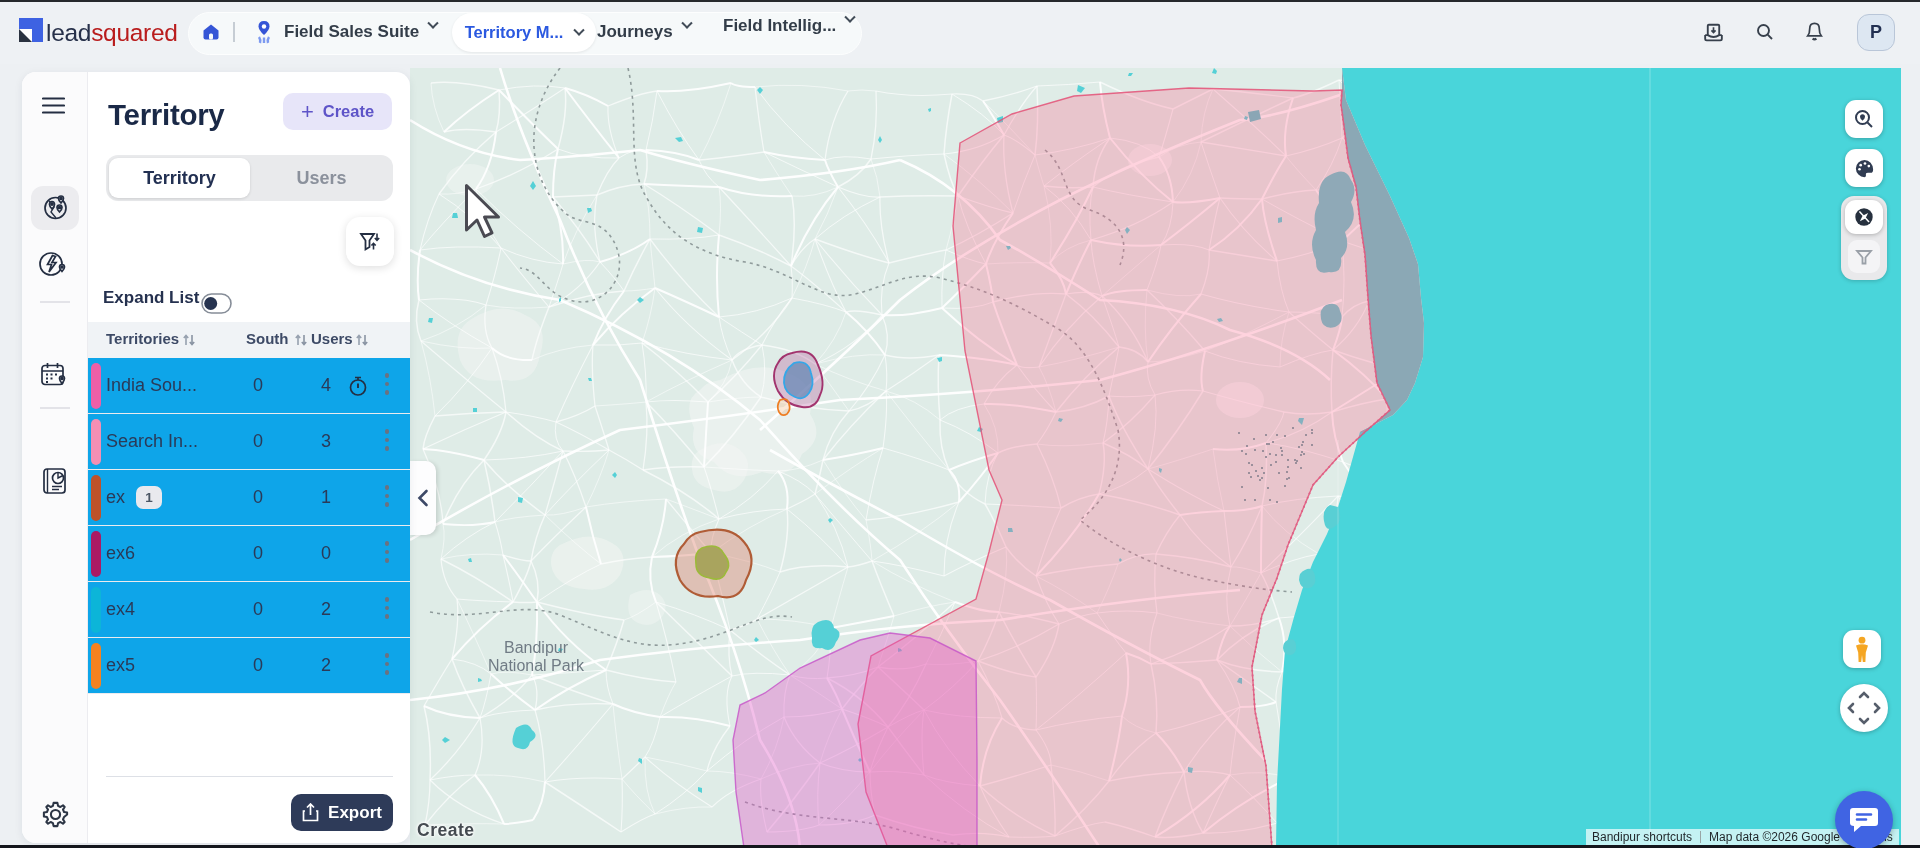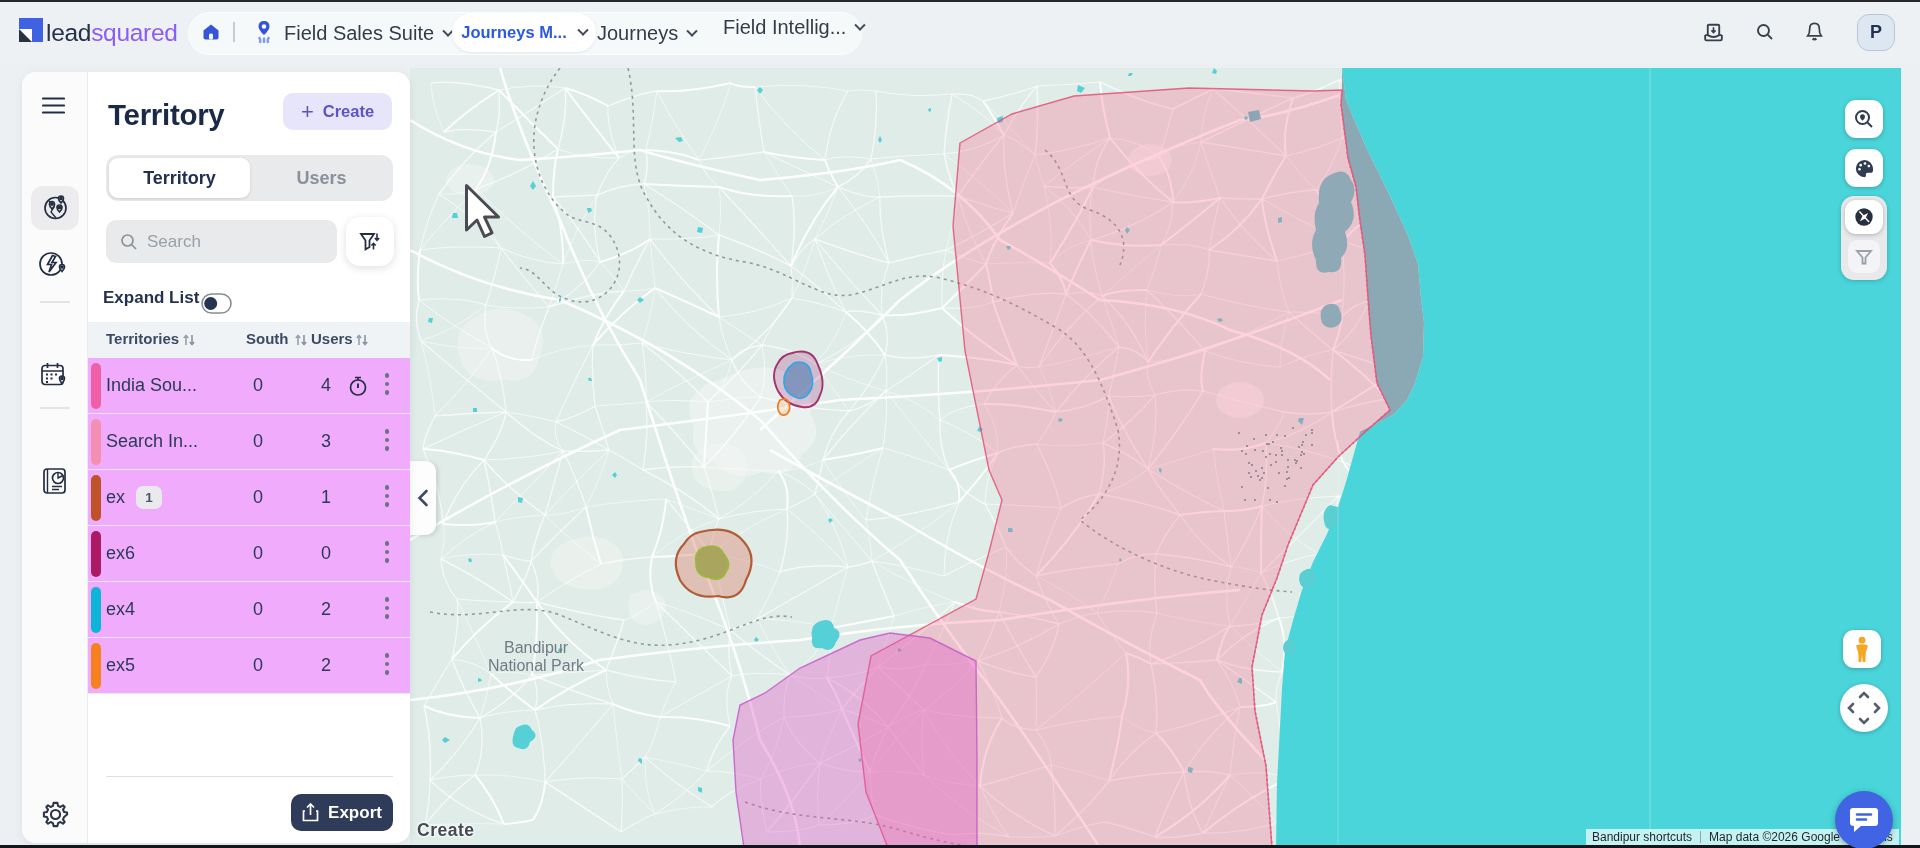--- a/index.html
+++ b/index.html
@@ -1,68 +1,68 @@
 <!DOCTYPE html>
 <html><head><meta charset="utf-8"><style>
 *{margin:0;padding:0;box-sizing:border-box}
 body{width:1920px;height:848px;background:#edf0f3;font-family:"Liberation Sans",sans-serif;overflow:hidden;position:relative}
 .abs{position:absolute}
 .topstrip{position:absolute;left:0;top:0;width:1920px;height:2px;background:#26282c}
 .botstrip{position:absolute;left:0;top:845px;width:1920px;height:3px;background:#14161c}
 .header{position:absolute;left:0;top:2px;width:1920px;height:62px;background:#eef1f4}
 .navc{position:absolute;left:188px;top:12px;width:674px;height:43px;background:#f6f9fa;border:1px solid #fdfefe;border-radius:22px}
-.navitem{font-size:20px;color:#333d49;font-weight:normal;display:flex;align-items:center;position:absolute}
+.navitem{font-size:17px;color:#333d49;font-weight:bold;display:flex;align-items:flex-start;position:absolute}
 .chev{display:inline-block;width:8px;height:8px;border-right:2px solid #424c58;border-bottom:2px solid #424c58;transform:rotate(45deg) translate(-2px,-2px);margin-left:10px}
 .pill{position:absolute;left:452px;top:13px;width:144px;height:39px;background:#fff;border-radius:20px;box-shadow:0 1px 3px rgba(0,0,0,0.08);display:flex;align-items:center;justify-content:center}
 .card{position:absolute;left:22px;top:72px;width:388px;height:771px;background:#fff;border-radius:14px;box-shadow:0 2px 8px rgba(30,40,60,0.08)}
 .sb{position:absolute;left:0;top:0;width:66px;height:771px;border-right:1px solid #ececf0;background:#fbfbfc;border-radius:14px 0 0 14px}
 .h1{position:absolute;left:86px;top:26px;font-size:29.5px;font-weight:bold;color:#1a2947;letter-spacing:-0.3px}
 .createbtn{position:absolute;left:261px;top:21px;width:109px;height:37px;background:#e7e5f9;border-radius:10px;color:#5e54c8;font-size:16.5px;font-weight:bold;display:flex;align-items:center;justify-content:center;gap:9px}
 .tabs{position:absolute;left:84px;top:83px;width:287px;height:46px;background:#e9eaec;border-radius:12px}
 .tabact{position:absolute;left:3px;top:3px;width:141px;height:40px;background:#fff;border-radius:9px;box-shadow:0 1px 3px rgba(0,0,0,0.12);display:flex;align-items:center;justify-content:center;font-size:18px;font-weight:bold;color:#223052}
 .tabin{position:absolute;left:144px;top:0;width:143px;height:46px;display:flex;align-items:center;justify-content:center;font-size:18px;color:#8b919c;font-weight:bold}
 .search{position:absolute;left:84px;top:148px;width:231px;height:43px;background:#e9eaeb;border-radius:10px;display:flex;align-items:center;color:#98a0a8;font-size:17px}
 .filterbtn{position:absolute;left:324px;top:145px;width:48px;height:49px;background:#fff;border-radius:14px;box-shadow:0 2px 8px rgba(0,0,0,0.13);display:flex;align-items:center;justify-content:center}
 .explbl{position:absolute;left:81px;top:216px;font-size:17px;font-weight:bold;color:#25314f}
 .thead{position:absolute;left:66px;top:250px;width:322px;height:36px;background:#f0f3f6;font-size:15px;font-weight:bold;color:#3d4a66}
 .thead span{position:absolute;top:8px}
-.row{position:absolute;left:66px;width:322px;height:56px;border-bottom:1px solid #ebebef;background:#f0abfc}
+.row{position:absolute;left:66px;width:322px;height:56px;border-bottom:1px solid #ebebef;background:#0ea5e9}
 .rowbar{position:absolute;left:2.5px;top:5px;width:10px;height:46px;border-radius:5px}
 .rname{position:absolute;left:18px;top:17px;font-size:18px;color:#2b3a58}
 .rnum{position:absolute;top:17px;font-size:18px;color:#2b3a58;width:30px;text-align:center}
 .dots{position:absolute;left:296px;top:15px;width:6px;height:26px}
 .dots i{display:block;width:4.5px;height:4.5px;border-radius:50%;background:#6b7280;margin:0 auto 4px}
 .badge{position:absolute;left:48px;top:16px;width:26px;height:23px;background:#e9e9ee;border-radius:7px;font-size:13.5px;font-weight:bold;color:#4b5563;display:flex;align-items:center;justify-content:center}
 .exportbtn{position:absolute;left:269px;top:722px;width:102px;height:37px;background:#2e3b59;border-radius:10px;color:#fff;font-size:17px;font-weight:bold;display:flex;align-items:center;justify-content:center;gap:9px}
 .expdiv{position:absolute;left:84px;top:704px;width:287px;height:1px;background:#dde0e6}
 .mapbtn{position:absolute;width:38px;height:38px;background:#fff;border-radius:11px;box-shadow:0 1px 4px rgba(0,0,0,0.25);display:flex;align-items:center;justify-content:center}
 .attr{position:absolute;left:1586px;top:829px;height:16px;background:rgba(255,255,255,0.68);display:flex;align-items:center;font-size:12px;color:#1f2428;white-space:nowrap;padding:0 6px}
 .collapser{position:absolute;left:410px;top:461px;width:26px;height:74px;background:#fdfdfe;border-radius:0 10px 10px 0;box-shadow:2px 1px 4px rgba(0,0,0,0.12);display:flex;align-items:center;justify-content:center}
 </style></head><body>
 <div class="header"></div>
 <div class="abs" style="left:19px;top:18px;width:24px;height:24px;background:#3e62e2"></div>
 <svg class="abs" style="left:19px;top:29px" width="13" height="13">
     <rect width="13" height="13" fill="#fff"></rect>
     <path d="M0,0 L0,13 L13,13 Z" fill="#2a3240"></path>
   </svg>
-<div class="abs" style="left:46px;top:19px;font-size:24.5px;color:#263049;letter-spacing:-0.3px">lead<span style="color:#8b5cf6">squared</span></div>
+<div class="abs" style="left:46px;top:19px;font-size:24.5px;color:#263049;letter-spacing:-0.3px">lead<span style="color:#b91c1c">squared</span></div>
 <div class="navc"></div>
 <svg class="abs" style="left:200px;top:21px" width="22" height="22" viewBox="0 0 22 22">
     <path d="M3.5 9.5 L11 3.5 L18.5 9.5 L18.5 16.5 Q18.5 18.5 16.5 18.5 L5.5 18.5 Q3.5 18.5 3.5 16.5 Z" fill="#3555d6"></path>
     <rect x="9" y="12.5" width="4" height="6" rx="1.5" fill="#f6f9fa"></rect>
   </svg>
 <div class="abs" style="left:233px;top:22px;width:1.5px;height:20px;background:#c6cdd4"></div>
 <svg class="abs" style="left:253px;top:19px" width="22" height="26" viewBox="0 0 22 26">
     <path d="M11 2 Q16.5 2 16.5 7.5 Q16.5 11 11 16 Q5.5 11 5.5 7.5 Q5.5 2 11 2 Z" fill="#3555d6"></path>
     <circle cx="11" cy="7.5" r="2.2" fill="#fff"></circle>
     <path d="M6 18 Q8 21 7 24 M11 18.5 L11 24 M16 18 Q14 21 15 24" stroke="#7d9af0" stroke-width="2.4" fill="none"></path>
   </svg>
 <div class="navitem" style="left:284px;top:22px">Field Sales Suite<span class="chev"></span></div>
 <div class="pill">
-    <span style="color:#2b59e0;font-size:16.5px;font-weight:bold">Journeys M...</span>
+    <span style="color:#2b59e0;font-size:16.5px;font-weight:bold">Territory M...</span>
     <span class="chev" style="margin-left:12px"></span>
   </div>
 <div class="navitem" style="left:597px;top:22px">Journeys<span class="chev"></span></div>
 <div class="navitem" style="left:723px;top:16px">Field Intellig...<span class="chev"></span></div>
 <svg class="abs" style="left:1701px;top:20px" width="25" height="25" viewBox="0 0 24 24" fill="none" stroke="#37404c" stroke-width="1.8">
     <path d="M4 14.5 L4 18 Q4 19.5 5.5 19.5 L18.5 19.5 Q20 19.5 20 18 L20 14.5"></path>
     <path d="M6.5 14.5 L6.5 5.5 Q6.5 4.5 7.5 4.5 L16.5 4.5 Q17.5 4.5 17.5 5.5 L17.5 14.5"></path>
     <path d="M4 14.5 L6.5 14.5 M17.5 14.5 L20 14.5 M6.5 14.5 Q12 18 17.5 14.5"></path>
     <path d="M12 7 L12 11.5 M10 10 L12 12 L14 10" stroke-width="1.6"></path>
   </svg>
@@ -1345,24 +1345,20 @@
 <svg class="abs" style="left:19px;top:728px" width="29" height="29" viewBox="0 0 24 24" fill="none" stroke="#2c3545" stroke-width="1.7">
       <path d="M12 8.2 A3.8 3.8 0 1 0 12 15.8 A3.8 3.8 0 1 0 12 8.2 Z"></path>
       <path d="M12 2.4 L13.6 2.4 L14.1 4.9 L16 5.8 L18.2 4.4 L19.6 5.8 L18.2 8 L19.1 9.9 L21.6 10.4 L21.6 12 L19.1 14.1 L18.2 16 L19.6 18.2 L18.2 19.6 L16 18.2 L14.1 19.1 L13.6 21.6 L10.4 21.6 L9.9 19.1 L8 18.2 L5.8 19.6 L4.4 18.2 L5.8 16 L4.9 14.1 L2.4 13.6 L2.4 10.4 L4.9 9.9 L5.8 8 L4.4 5.8 L5.8 4.4 L8 5.8 L9.9 4.9 L10.4 2.4 Z" stroke-linejoin="round"></path>
     </svg>
 <div class="h1">Territory</div>
 <div class="createbtn"><span style="font-size:22px;font-weight:normal">+</span>Create</div>
 <div class="tabs">
       <div class="tabact">Territory</div>
       <div class="tabin">Users</div>
     </div>
-<div class="search"><svg style="margin:0 9px 0 14px" width="18" height="18" viewBox="0 0 18 18" fill="none" stroke="#8b939c" stroke-width="1.7">
-        <circle cx="7.5" cy="7.5" r="5.5"></circle>
-        <path d="M11.5 11.5 L16 16"></path>
-      </svg>Search</div>
 <div class="filterbtn">
       <svg width="26" height="26" viewBox="0 0 26 26" fill="none" stroke="#242e42" stroke-width="1.8">
         <path d="M4 5 L17 5 L12.5 11.5 L12.5 18 L8.5 20.5 L8.5 11.5 Z"></path>
         <path d="M20 4.5 L20 11 M17.8 9 L20 11.3 L22.2 9" stroke-width="1.6"></path>
         <path d="M16.5 20.5 L16.5 14.5 M14.4 16.5 L16.5 14.3 L18.7 16.5" stroke-width="1.6"></path>
       </svg>
     </div>
 <div class="explbl">Expand List</div>
 <svg class="abs" style="left:179px;top:221px" width="31" height="21" viewBox="0 0 31 21">
       <rect x="1" y="1" width="29" height="19" rx="9.5" fill="#fff" stroke="#868d98" stroke-width="1.6"></rect>

